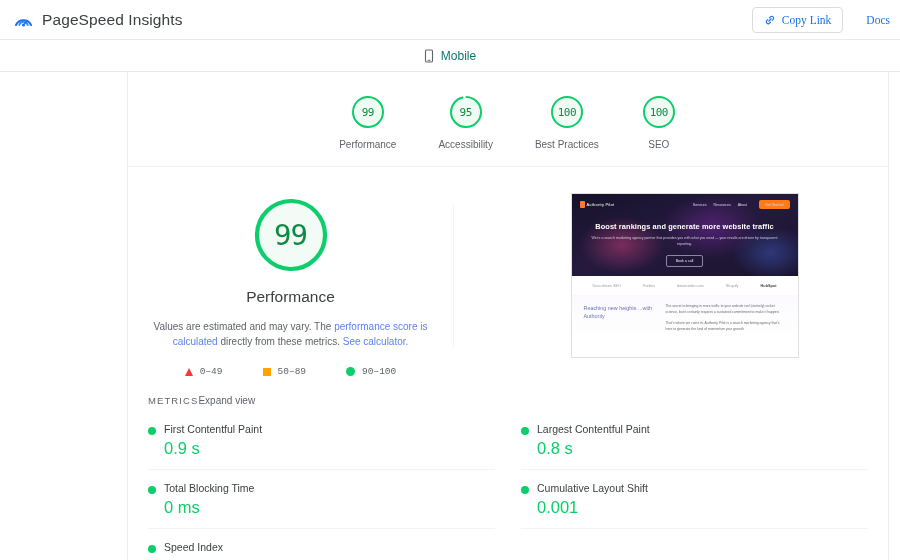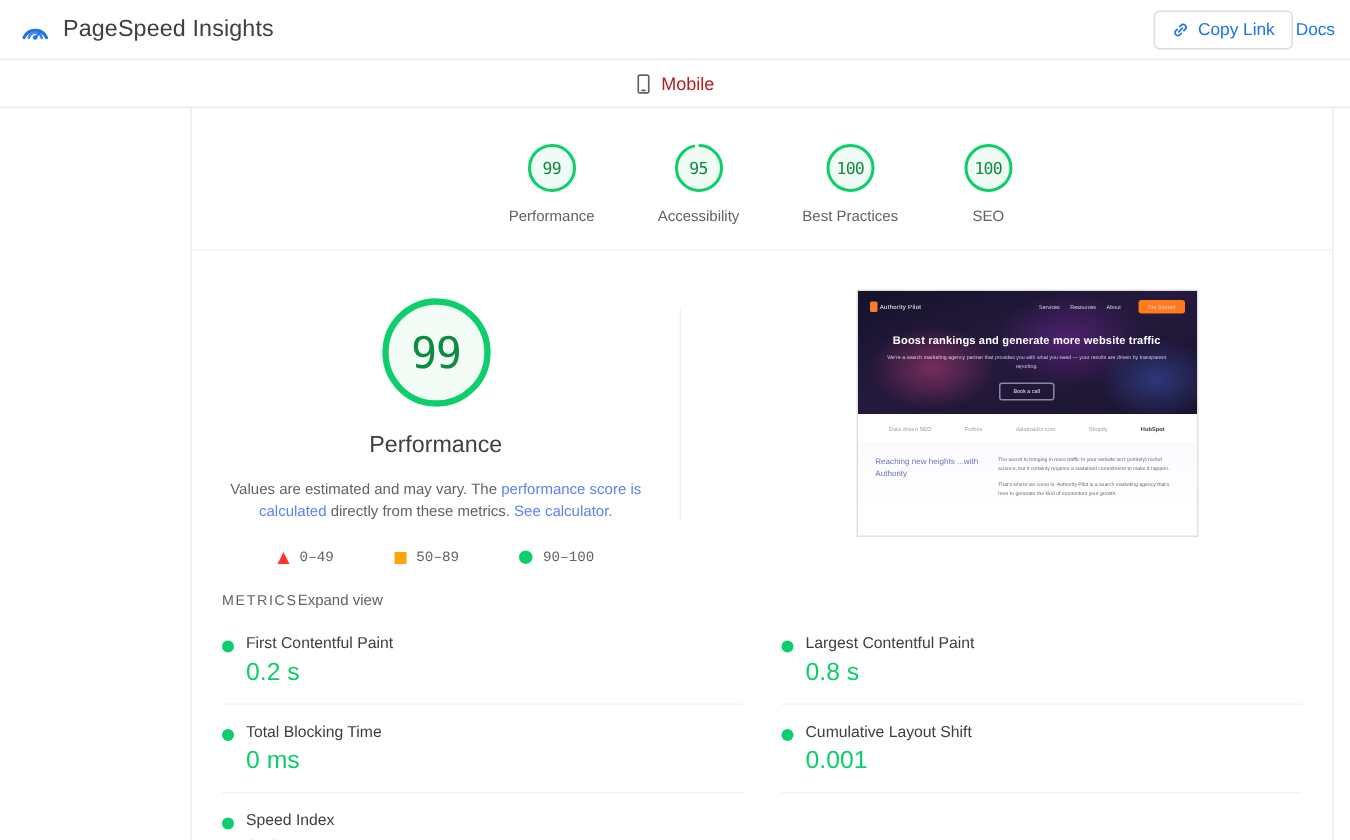--- a/index.html
+++ b/index.html
@@ -18,21 +18,21 @@
     align-items: center;
     justify-content: space-between;
     padding: 0 8px 0 14px;
     border-bottom: 1px solid #e8eaed;
     background: #fff;
   }
   .brand { display: flex; align-items: center; gap: 9px; }
   .brand-logo { width: 19px; height: 19px; display: block; }
   .brand-title { font-size: 15.5px; color: #3c4043; letter-spacing: .1px; font-weight: 400; }
 
-  .header-actions { display: flex; align-items: center; gap: 0; }
+  .header-actions { display: flex; align-items: center; gap: 21px; font-family: Liberation Serif, serif; }
   .copy-link-btn {
     display: flex; align-items: center; gap: 6px;
     height: 26px; padding: 0 11px;
     border: 1px solid #dadce0; border-radius: 4px;
     background: #fff; cursor: pointer;
     font-size: 11.5px; color: #1a73e8; font-family: inherit;
     white-space: nowrap;
   }
   .copy-link-btn .link-ico { width: 12px; height: 12px; display:block; }
   .docs-link {
@@ -44,21 +44,21 @@
   .tabs-bar {
     height: 32px;
     display: flex; align-items: stretch; justify-content: center;
     border-bottom: 1px solid #e8eaed;
     background: #fff;
   }
   .tab {
     display: flex; align-items: center; gap: 7px;
     padding: 0 16px;
     font-size: 12px; cursor: pointer; position: relative;
-    color: #b91c1c; background: transparent;
+    color: #0f766e; background: transparent;
     border: none; font-family: inherit;
   }
   .tab.active { color: #1967d2; background: #e8f0fe; }
   .tab.active::after {
     content: ""; position: absolute; left: 4px; right: 4px; bottom: 0;
     height: 2.5px; background: #174ea6; border-radius: 2px 2px 0 0;
   }
   .tab svg { display: block; }
 
   
@@ -370,21 +370,21 @@
     <span class="expand-view">Expand view</span>
   </div>
 
   <div class="metrics-grid">
 
     <div class="metric">
       <div class="metric-head">
         <span class="metric-dot"></span>
         <span class="metric-name">First Contentful Paint</span>
       </div>
-      <div class="metric-val">0.2 s</div>
+      <div class="metric-val">0.9 s</div>
     </div>
 
     <div class="metric">
       <div class="metric-head">
         <span class="metric-dot"></span>
         <span class="metric-name">Largest Contentful Paint</span>
       </div>
       <div class="metric-val">0.8 s</div>
     </div>
 

